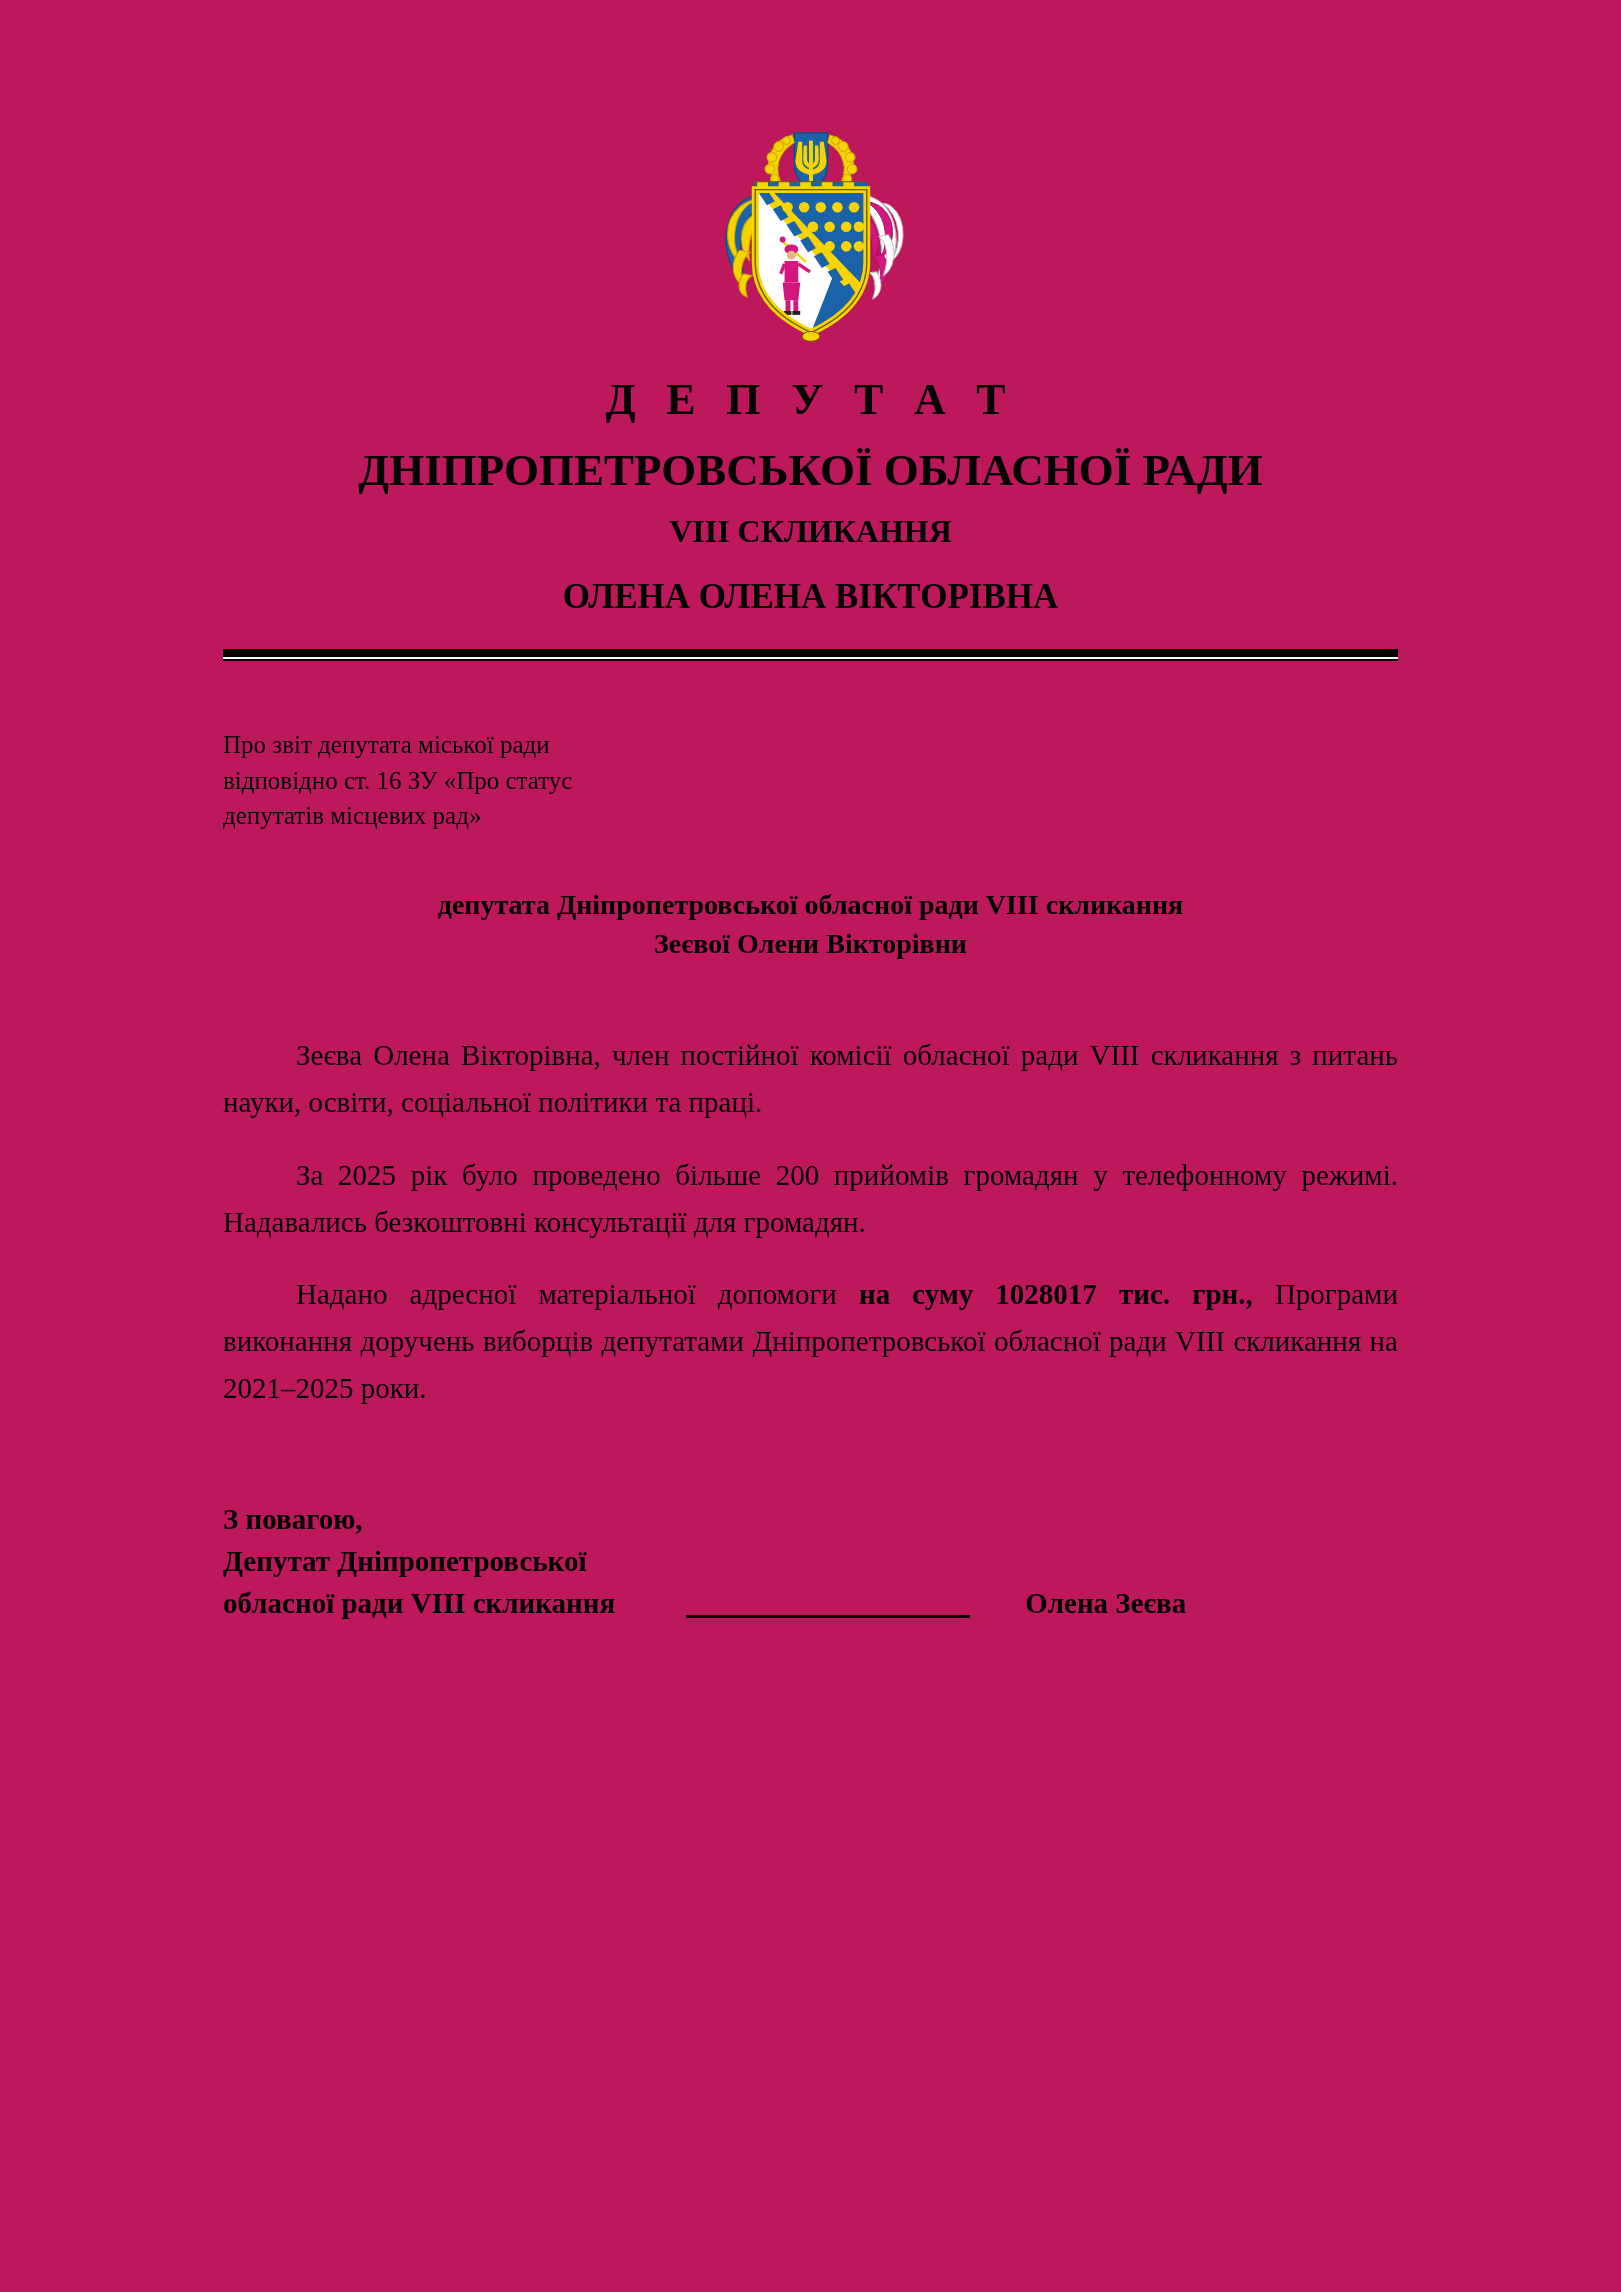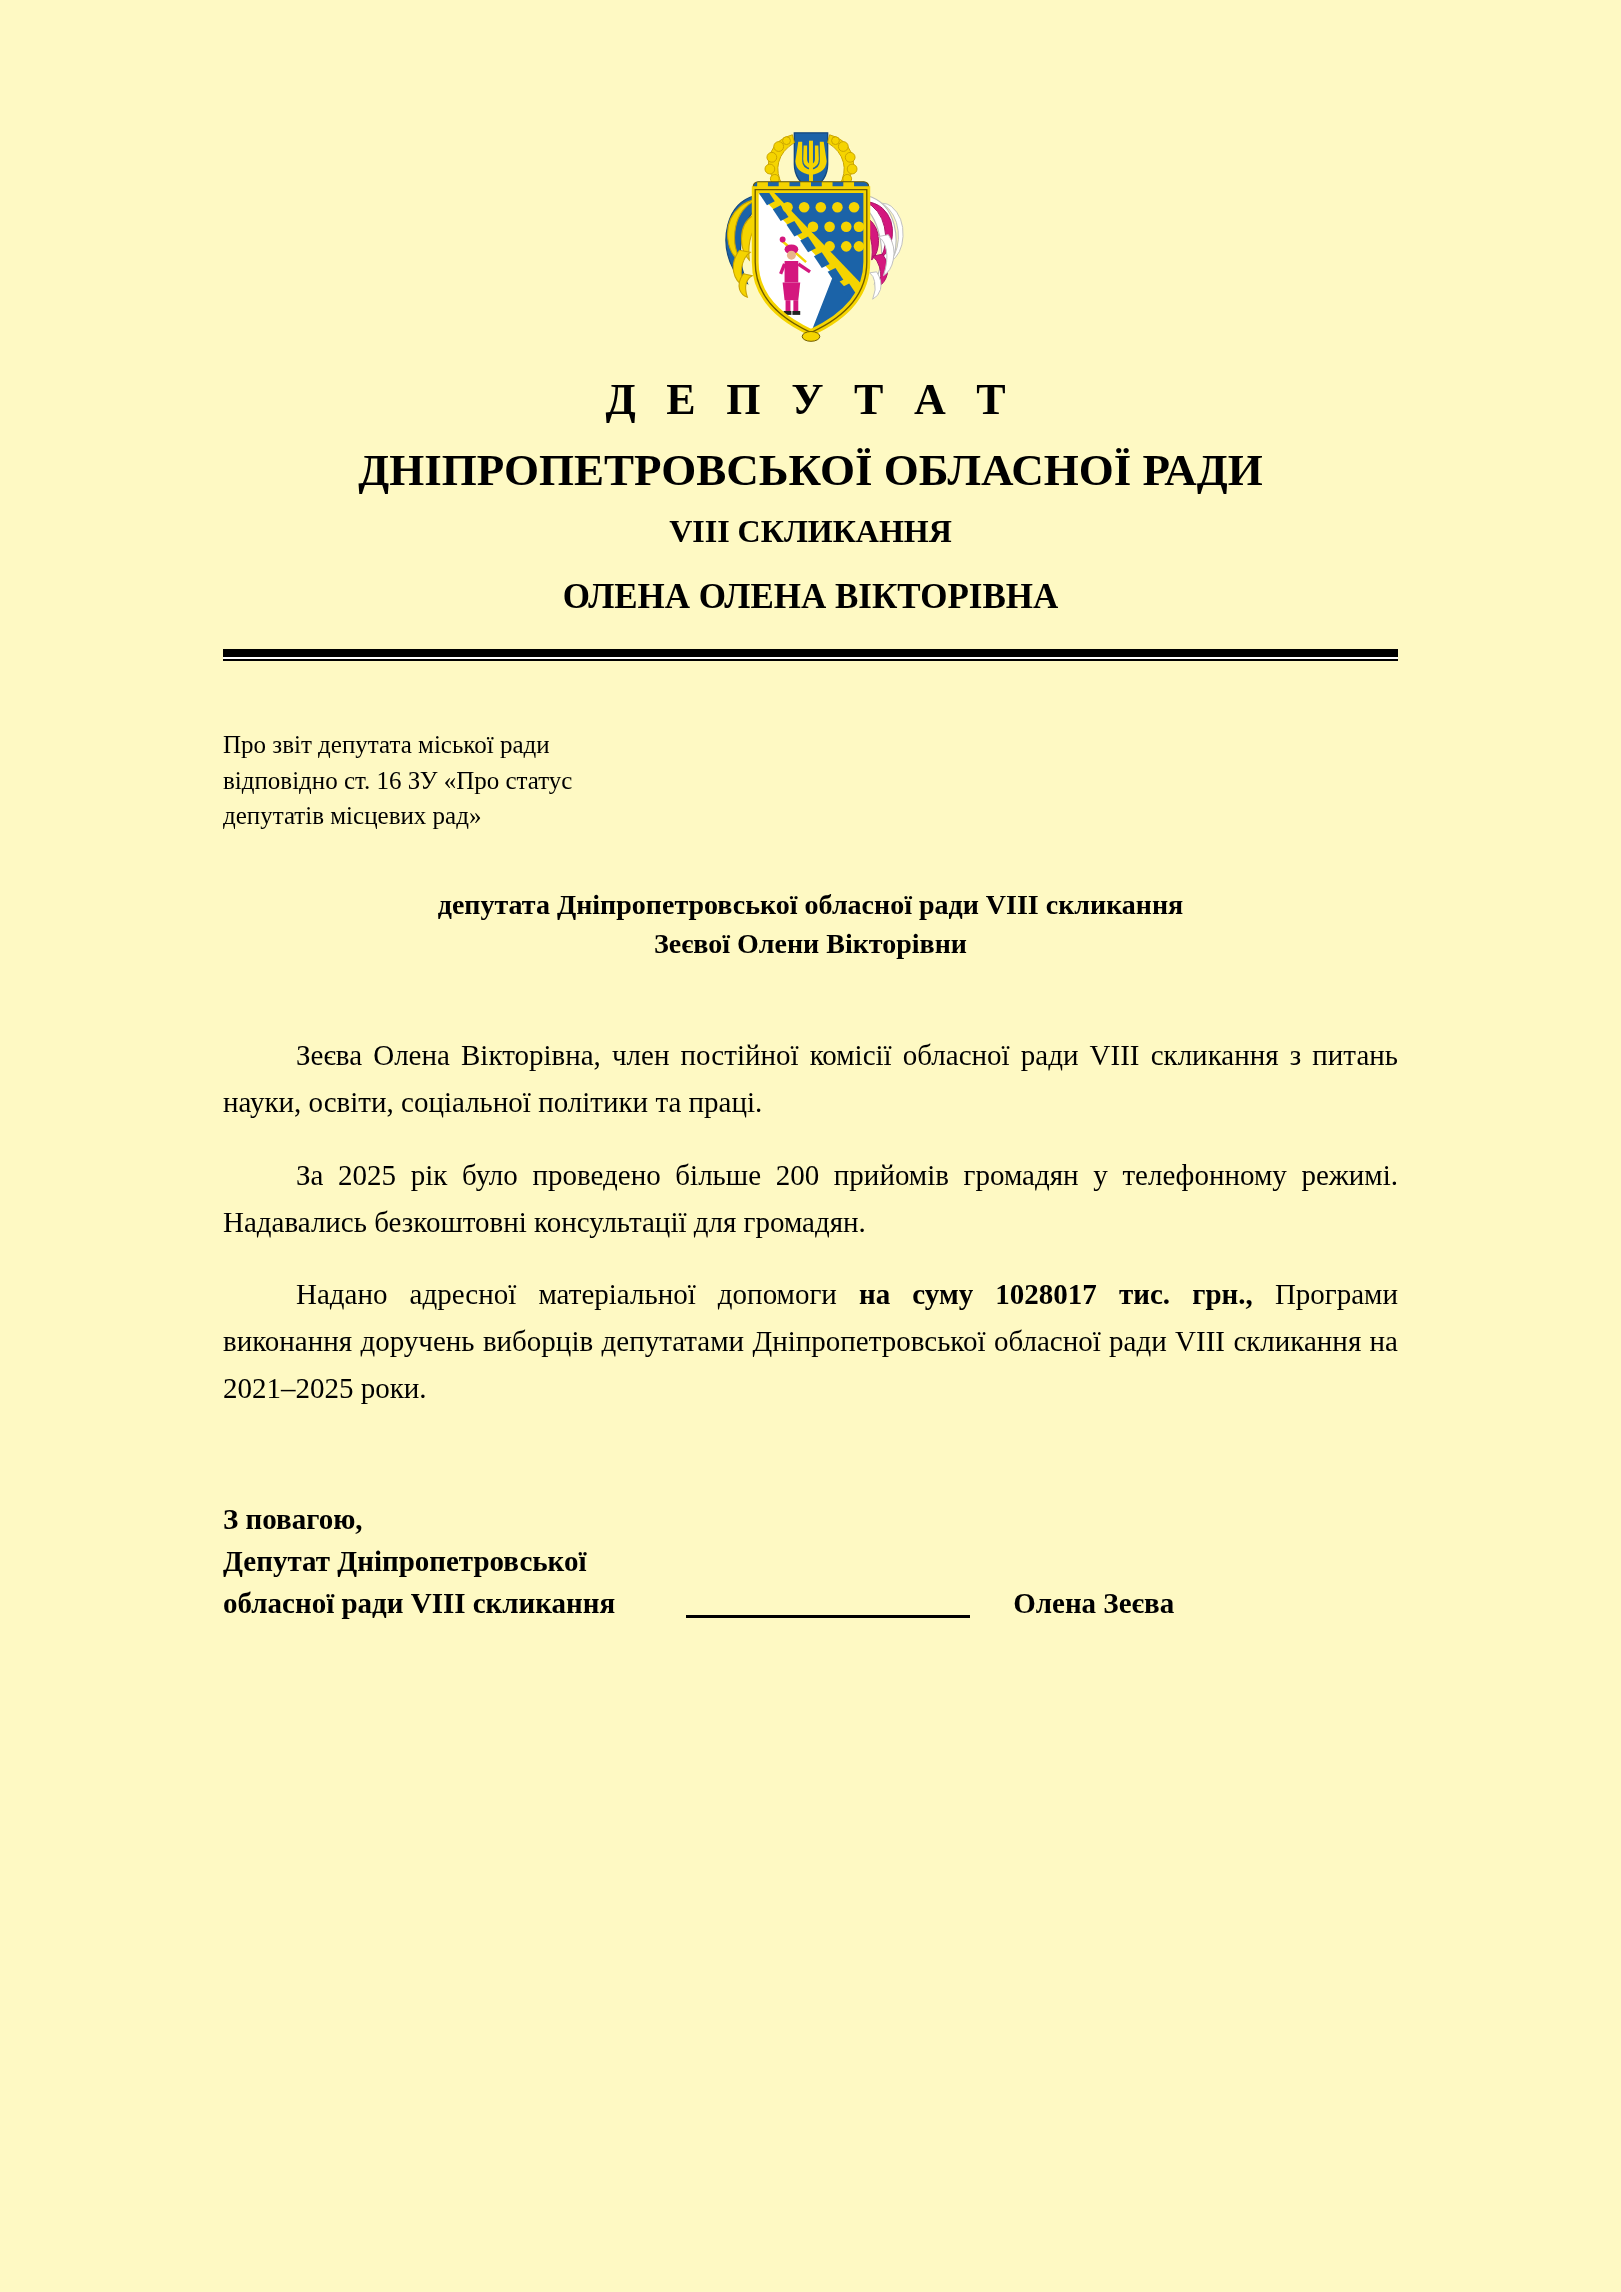--- a/index.html
+++ b/index.html
@@ -9,21 +9,21 @@
     background: #ffffff;
   }
   body {
     font-family: "Liberation Serif", "DejaVu Serif", serif;
     color: #000000;
   }
   .page {
     position: relative;
     width: 1621px;
     height: 2293px;
-    background: #fef9c3;
+    background: #be185d;
     margin: 0 auto;
     box-sizing: border-box;
     padding: 0 223px;
     overflow: hidden;
   }
 
   
   .emblem-wrap {
     padding-top: 125px;
     display: flex;
@@ -138,21 +138,21 @@
   .sig-role { flex: 0 0 auto; }
   .sig-rule {
     flex: 0 0 auto;
     width: 284px;
     margin: 0 43px 0 71px;
     border-bottom: 3.9px solid #000000;
     height: 0;
     position: relative;
     top: -5.9px;
   }
-  .sig-person { flex: 0 0 auto; }
+  .sig-person { flex: 0 0 auto; margin-left: 12px; }
 </style>
 </head>
 <body>
 
 <div class="page">
 
   <div class="emblem-wrap">
     <svg class="emblem" viewBox="0 0 206 236" aria-hidden="true">
       <defs>
         <clipPath id="shieldClip">

